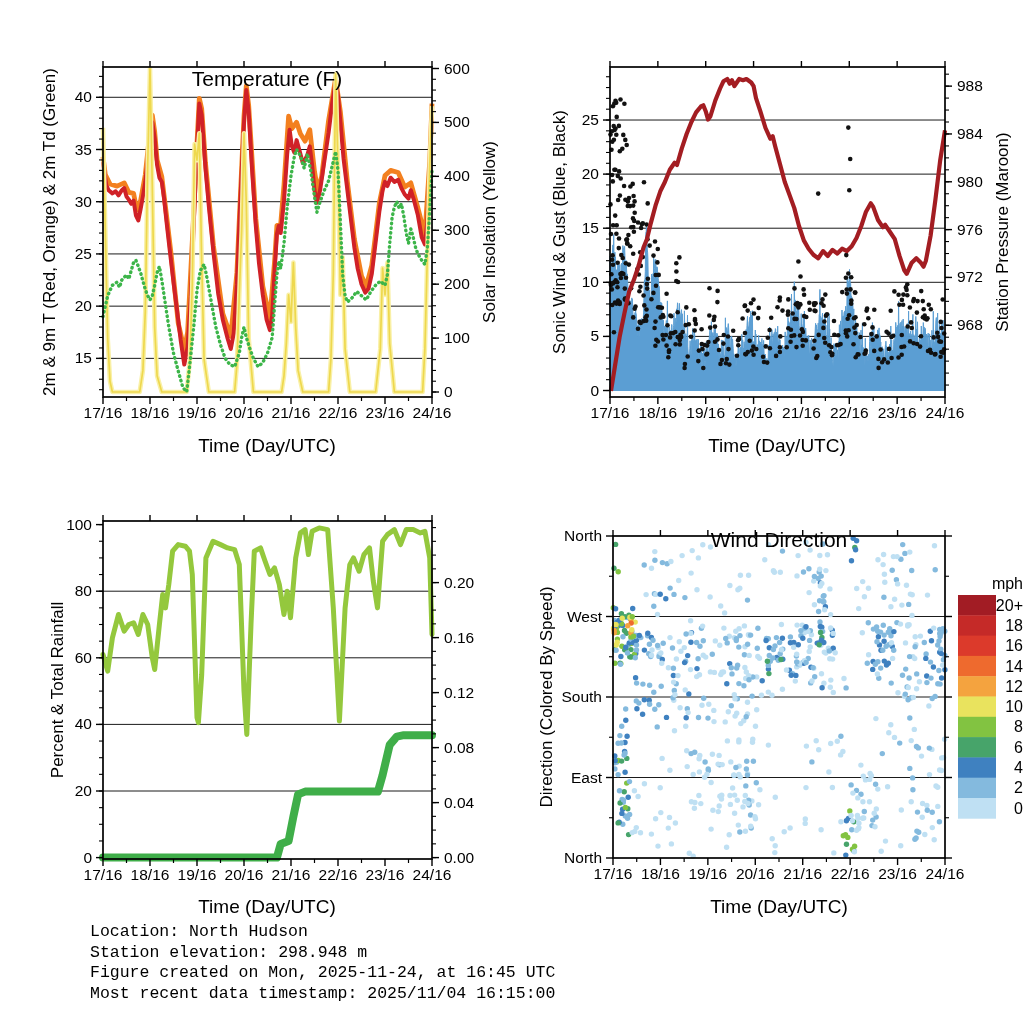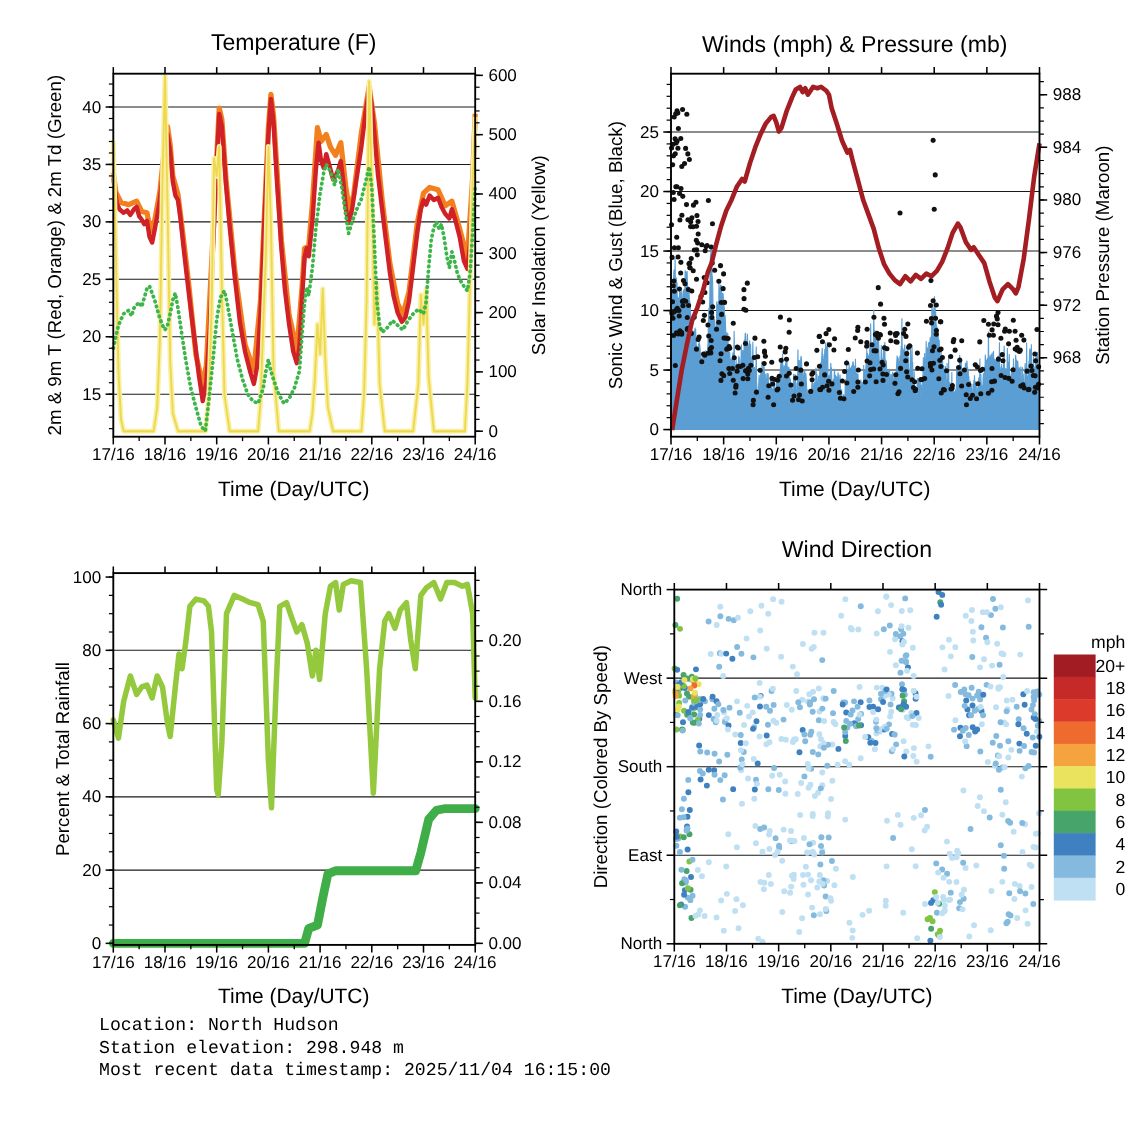--- a/index.html
+++ b/index.html
@@ -1,19 +1,19 @@
 <!DOCTYPE html>
 <html><head>
 <meta charset="utf-8">
 <style>
   html,body{margin:0;padding:0;background:#fff;}
   body{font-family:"Liberation Sans",sans-serif;color:#000;}
   #fig{position:relative;width:1024px;height:1024px;background:#fff;overflow:hidden;}
   #charts{position:absolute;left:0;top:0;}
-  .title{position:absolute;transform:translateX(-50%);font-size:21px;white-space:nowrap;}
+  .title{position:absolute;transform:translateX(-50%);font-size:21px;white-space:nowrap;margin-top:40px;}
   .xlabel{position:absolute;transform:translate(-50%,-50%);font-size:19px;white-space:nowrap;}
   .ylabel{position:absolute;transform:translate(-50%,-50%) rotate(-90deg);font-size:17px;white-space:nowrap;}
   .footer{position:absolute;left:90px;top:922px;font-size:16.5px;line-height:20.6px;font-family:Liberation Mono, monospace;}
   .extremes{position:absolute;right:46px;top:934px;text-align:right;font-size:19px;line-height:26px;}
   .extremes .vals{font-weight:bold;}
   svg text{font-family:"Liberation Sans",sans-serif;fill:#000;}
 </style>
 </head>
 <body>
 
@@ -1706,34 +1706,34 @@
         <rect x="958" y="757.4" width="38" height="20.7" fill="#3f81c0"></rect>
         <text x="1023" y="773.05" text-anchor="end" font-size="16">4</text>
         <rect x="958" y="777.7" width="38" height="20.7" fill="#84bade"></rect>
         <text x="1023" y="793.35" text-anchor="end" font-size="16">2</text>
         <rect x="958" y="798.0" width="38" height="20.7" fill="#bfe0f3"></rect>
         <text x="1023" y="813.65" text-anchor="end" font-size="16">0</text>
       </g>
     </svg>
 
   <div class="title" style="left:267px;top:27px">Temperature (F)</div>
-  <div class="title" style="left:777px;top:29px">Winds (mph) &amp; Pressure (mb)</div>
   <div class="title" style="left:779px;top:488px">Wind Direction</div>
 
   <div class="ylabel" style="left:50px;top:232px">2m &amp; 9m T (Red, Orange) &amp; 2m Td (Green)</div>
   <div class="ylabel" style="left:490px;top:232px">Solar Insolation (Yellow)</div>
   <div class="ylabel" style="left:560px;top:232px">Sonic Wind &amp; Gust (Blue, Black)</div>
   <div class="ylabel" style="left:1003px;top:232px">Station Pressure (Maroon)</div>
   <div class="ylabel" style="left:58px;top:690px">Percent &amp; Total Rainfall</div>
   <div class="ylabel" style="left:547px;top:697px">Direction (Colored By Speed)</div>
 
   <div class="xlabel" style="left:267px;top:446px">Time (Day/UTC)</div>
   <div class="xlabel" style="left:777px;top:446px">Time (Day/UTC)</div>
   <div class="xlabel" style="left:267px;top:907px">Time (Day/UTC)</div>
   <div class="xlabel" style="left:779px;top:907px">Time (Day/UTC)</div>
 
   <div class="footer">
     <div>Location: North Hudson</div>
     <div>Station elevation: 298.948 m</div>
+    <div>Figure created on Mon, 2025-11-24, at 16:45 UTC</div>
     <div>Most recent data timestamp: 2025/11/04 16:15:00</div>
   </div>
 
 </div>
 
 </body></html>

